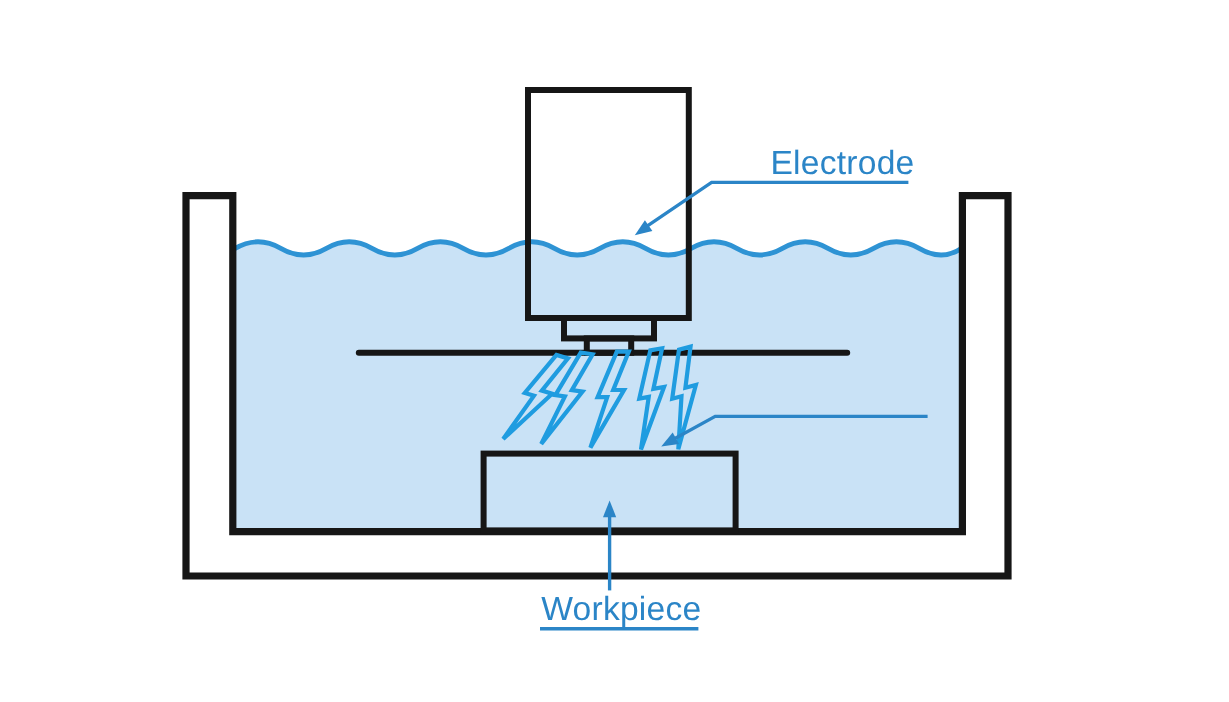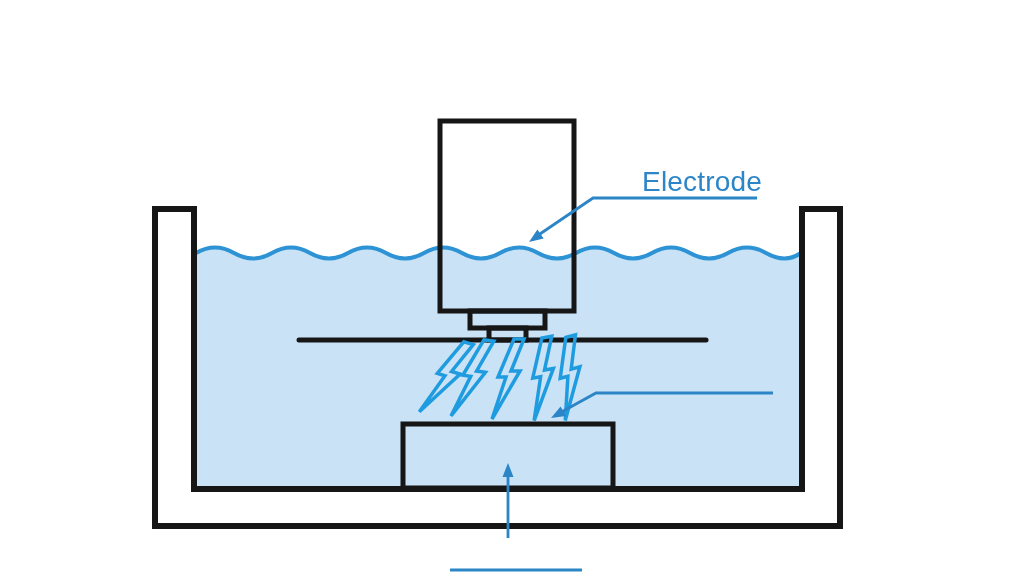--- a/index.html
+++ b/index.html
@@ -1,21 +1,21 @@
 <!DOCTYPE html>
 <html style="--background: #ffffff; --outline: #161616; --water-fill: #c9e2f6; --water-line: #2e93d4; --accent: #2b85c7; --bolt: #1f9ce0;"><head>
 <meta charset="utf-8">
 <style>
   html,body{margin:0;padding:0;}
   body{
     width:1024px;height:585px;position:relative;overflow:hidden;
     background:var(--background,#fff);
     font-family:"Liberation Sans", sans-serif;
   }
-  .stage{position:absolute;inset:0;margin-top:46px;}
+  .stage{position:absolute;inset:0;}
   svg{position:absolute;left:0;top:0;}
 
   
   .outline{fill:none;stroke:var(--outline,#111);stroke-width:5;}
   .tank-wall{fill:#ffffff;stroke:var(--outline,#111);stroke-width:6;stroke-linejoin:miter;}
   .water{fill:var(--water-fill,#c9e2f6);stroke:none;}
   .wave{fill:none;stroke:var(--water-line,#2e93d4);stroke-width:4;stroke-linecap:round;}
   .surface{stroke:var(--outline,#111);stroke-width:5;stroke-linecap:round;}
   .bolt{fill:none;stroke:var(--bolt,#1f9ce0);stroke-width:3.5;stroke-linejoin:miter;}
   .leader{fill:none;stroke:var(--accent,#2b85c7);stroke-width:2.8;}
@@ -66,14 +66,15 @@
 
     <path class="leader" d="M773,347 L596,347 L556,369"></path>
     <path class="arrowhead" transform="translate(551,372) rotate(151)" d="M0,0 L-14,-5.5 L-14,5.5 Z"></path>
 
     <line class="leader" x1="508" y1="492" x2="508" y2="428"></line>
     <path class="arrowhead" transform="translate(508,417) rotate(-90)" d="M0,0 L-14,-5.5 L-14,5.5 Z"></path>
     <line class="leader" x1="450" y1="524" x2="582" y2="524" stroke-width="2.5"></line>
   </svg>
 
   <div class="callout lbl-electrode">Electrode</div>
+  <div class="callout lbl-workpiece">Workpiece</div>
 
 </div>
 
 </body></html>

